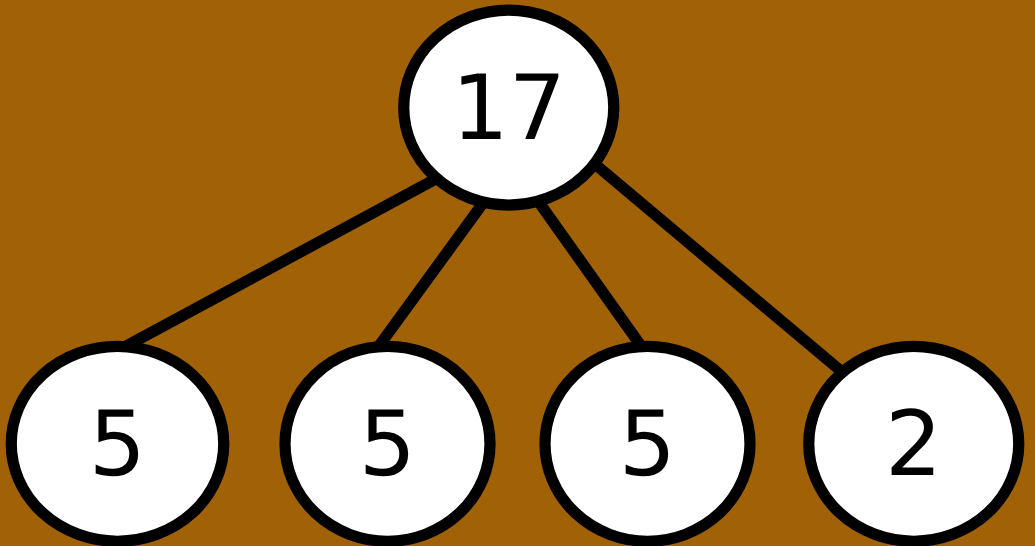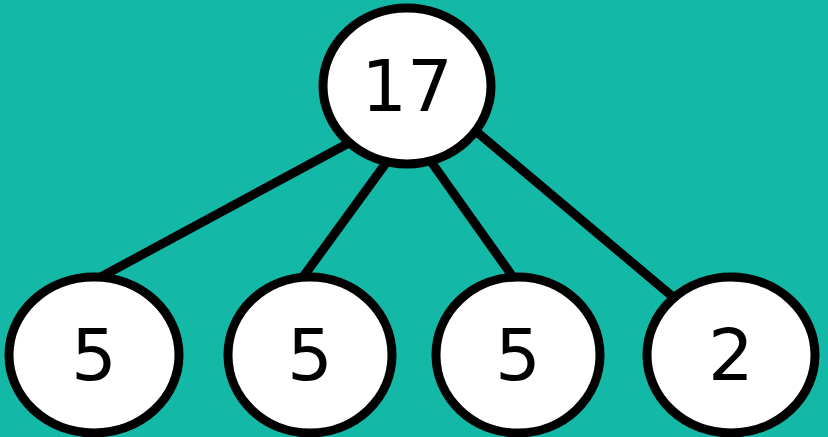--- a/index.html
+++ b/index.html
@@ -43,21 +43,21 @@
     text-anchor: middle;
     dominant-baseline: central;
   }
   .node-label-root {
     font-size: 72px;
   }
 </style>
 </head>
 <body>
 
-<div id="diagram-root" style="background: #14b8a6;">
+<div id="diagram-root" style="background: #a16207;">
   <svg id="tree-svg" viewBox="0 0 828 437" xmlns="http://www.w3.org/2000/svg">
 
     <g>
       <line class="edge-line" x1="347" y1="144" x2="97" y2="279" stroke="#000000" stroke-width="9"></line>
       <line class="edge-line" x1="386" y1="163" x2="303" y2="277" stroke="#000000" stroke-width="9"></line>
       <line class="edge-line" x1="432" y1="163" x2="513" y2="277" stroke="#000000" stroke-width="9"></line>
       <line class="edge-line" x1="478" y1="133" x2="673" y2="297" stroke="#000000" stroke-width="9"></line>
     </g>
 
     <g>

